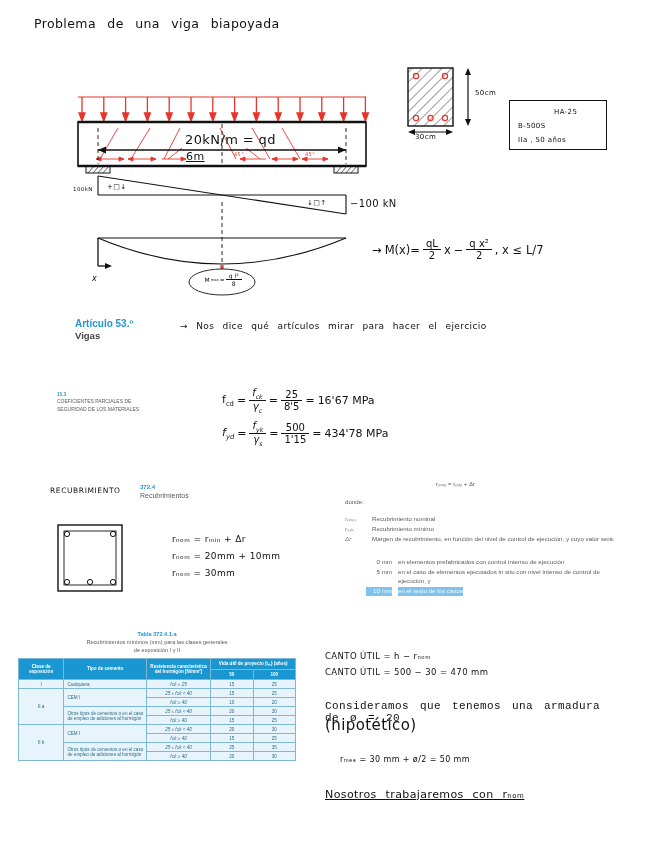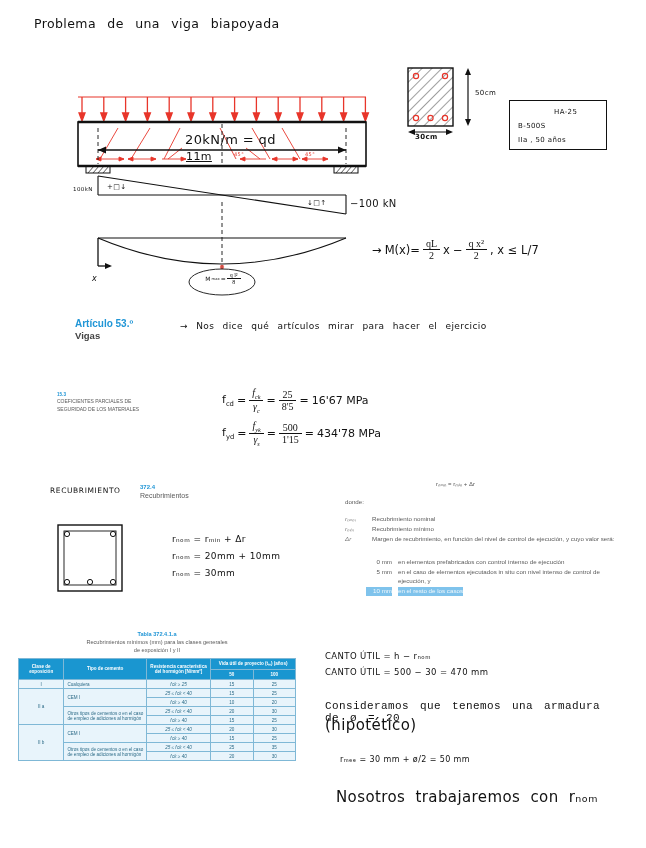--- a/index.html
+++ b/index.html
@@ -12,21 +12,21 @@
   .ttl{font-size:13px;font-family:"DejaVu Sans",sans-serif;}
   svg{display:block;overflow:visible;}
   .doc{color:#5a5a5a;font-size:6.2px;line-height:1.45;}
   .doclbl{color:#7a7a7a;}
   .hl{background:#7fc3ec;color:#f2f8fb;}
   table.t{border-collapse:collapse;}
   table.t td,table.t th{border:.6px solid #7fb8d6;}
   .th{background:#1a96d0;color:#fff;font-weight:bold;text-align:center;font-size:4.6px;line-height:1.25;padding:2px 1px;}
   .td{background:#e8f4fb;color:#2e6c88;text-align:center;font-size:4.6px;padding:1.5px 2px;}
   .tdl{text-align:left;padding-left:3px;}
-  .frac{display:inline-block;text-align:center;vertical-align:middle;font-family:Liberation Serif, serif;}
+  .frac{display:inline-block;text-align:center;vertical-align:middle;}
   .frac .n{display:block;border-bottom:1.1px solid #111;padding:0 3px;}
   .frac .d{display:block;padding:0 3px;}
   .eq{font-family:"DejaVu Sans",sans-serif;font-size:11px;display:flex;align-items:center;gap:3px;}
   .sub{font-size:.62em;vertical-align:sub;}
 </style>
 </head>
 <body>
 
 <div class="abs ttl hand" style="left:34px;top:16px;font-size:12.5px;word-spacing:7px;">Problema de una viga biapoyada</div>
 
@@ -128,21 +128,21 @@
     <g stroke="#111" stroke-width=".9" stroke-dasharray="4,3">
       <line x1="98" y1="0" x2="98" y2="36"></line>
       <line x1="222" y1="-4" x2="222" y2="36"></line>
       <line x1="346" y1="0" x2="346" y2="36"></line>
     </g>
     <line x1="98" y1="22" x2="346" y2="22" stroke="#111" stroke-width="1.4"></line>
     <polygon points="98,22 106,18.5 106,25.5" fill="#111"></polygon>
     <polygon points="346,22 338,18.5 338,25.5" fill="#111"></polygon>
   </svg>
 </div>
-<div class="abs hand" style="left:186px;top:150px;font-size:11px;text-decoration:underline;">11m</div>
+<div class="abs hand" style="left:186px;top:150px;font-size:11px;text-decoration:underline;">6m</div>
 
 <div class="abs" style="left:400px;top:60px;width:120px;height:85px;">
   <svg width="120" height="85" viewBox="0 0 120 85">
     <defs>
       <pattern id="hatch" width="7" height="7" patternUnits="userSpaceOnUse" patternTransform="rotate(45)">
         <line x1="0" y1="0" x2="0" y2="7" stroke="#111" stroke-width=".8"></line>
       </pattern>
     </defs>
     <rect x="8" y="8" width="45" height="58" fill="url(#hatch)" stroke="#111" stroke-width="1.4"></rect>
     <g fill="none" stroke="#e8352a" stroke-width="1.2">
@@ -156,21 +156,21 @@
     <line x1="68" y1="10" x2="68" y2="64" stroke="#111" stroke-width="1.2"></line>
     <polygon points="68,8 65,15 71,15" fill="#111"></polygon>
     <polygon points="68,66 65,59 71,59" fill="#111"></polygon>
 
     <line x1="10" y1="72" x2="51" y2="72" stroke="#111" stroke-width="1.2"></line>
     <polygon points="8,72 15,69 15,75" fill="#111"></polygon>
     <polygon points="53,72 46,69 46,75" fill="#111"></polygon>
   </svg>
 </div>
 <div class="abs hand" style="left:475px;top:89px;font-size:7px;">50cm</div>
-<div class="abs hand" style="left:415px;top:133px;font-size:7px;font-weight:bold;">30cm</div>
+<div class="abs hand" style="left:415px;top:133px;font-size:7px;font-weight:normal;">30cm</div>
 
 <div class="abs" style="left:509px;top:100px;width:96px;height:48px;border:1.2px solid #111;">
   <div class="hand" style="position:absolute;left:8px;top:7px;font-size:7px;margin-left:36px;">HA-25</div>
   <div class="hand" style="position:absolute;left:8px;top:21px;font-size:7px;">B-500S</div>
   <div class="hand" style="position:absolute;left:8px;top:35px;font-size:7px;">IIa ,  50 años</div>
 </div>
 
 <div class="abs" style="left:0;top:170px;width:420px;height:55px;">
   <svg width="420" height="55" viewBox="0 0 420 55">
     <path d="M98 6 L346 44" fill="none" stroke="#111" stroke-width="1.1"></path>
@@ -249,21 +249,21 @@
   <span>=</span>
   <span class="frac" style="font-size:10px;">
       <span class="n">25</span>
       <span class="d">8'5</span>
     </span>
   <span>=</span>
   <span>16'67 MPa</span>
 </div>
 
 <div class="abs eq" style="left:222px;top:420px;font-size:11px;">
-  <span style=""><span>f</span><span class="sub">yd</span></span>
+  <span style="font-style:italic;"><span>f</span><span class="sub">yd</span></span>
   <span>=</span>
   <span class="frac" style="font-size:10px;font-style:italic;">
       <span class="n"><span>f</span><span class="sub">yk</span></span>
       <span class="d"><span>γ</span><span class="sub">s</span></span>
     </span>
   <span>=</span>
   <span class="frac" style="font-size:10px;">
       <span class="n">500</span>
       <span class="d">1'15</span>
     </span>
@@ -405,13 +405,13 @@
       </tr>
     </tbody>
   </table>
 </div>
 
 <div class="abs hand" style="left:325px;top:651px;font-size:8.5px;">CANTO ÚTIL = h − rₙₒₘ</div>
 <div class="abs hand" style="left:325px;top:667px;font-size:8.5px;">CANTO ÚTIL = 500 − 30 = 470 mm</div>
 <div class="abs hand" style="left:325px;top:700px;font-size:11px;width:300px;word-spacing:4px;font-family:Liberation Mono, monospace;">Consideramos que tenemos una armadura de ø = 20</div>
 <div class="abs hand" style="left:325px;top:716px;font-size:15px;">(hipotético)</div>
 <div class="abs hand" style="left:340px;top:755px;font-size:8px;">rₘₑₑ = 30 mm + ø/2 = 50 mm</div>
-<div class="abs hand" style="left:336px;top:788px;font-size:15px;word-spacing:5px;">Nosotros trabajaremos con rₙₒₘ</div>
+<div class="abs hand" style="left:325px;top:788px;font-size:11px;word-spacing:5px;text-decoration:underline;">Nosotros trabajaremos con rₙₒₘ</div>
 
 </body></html>

